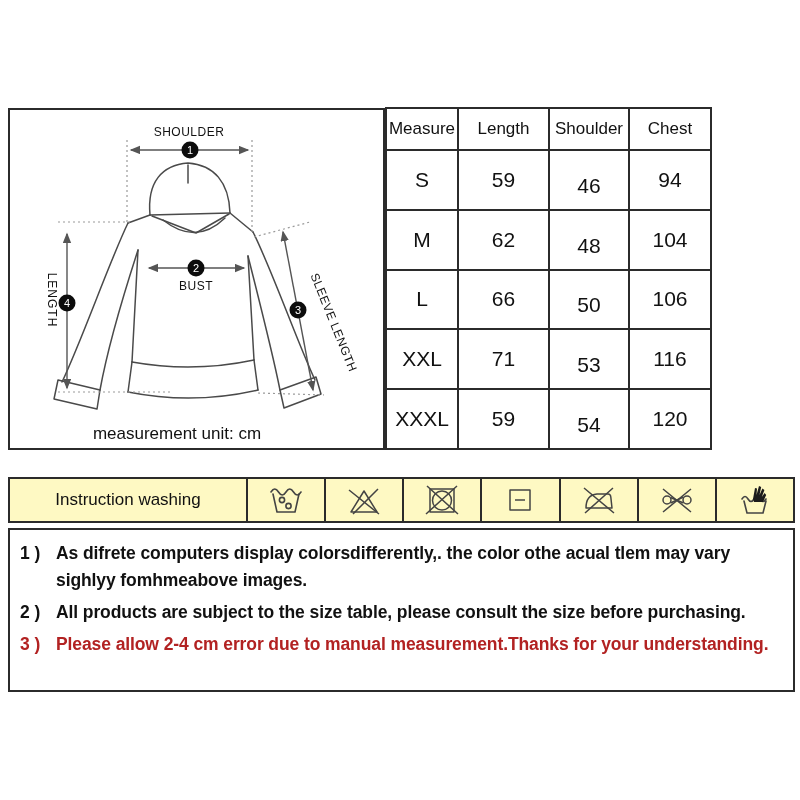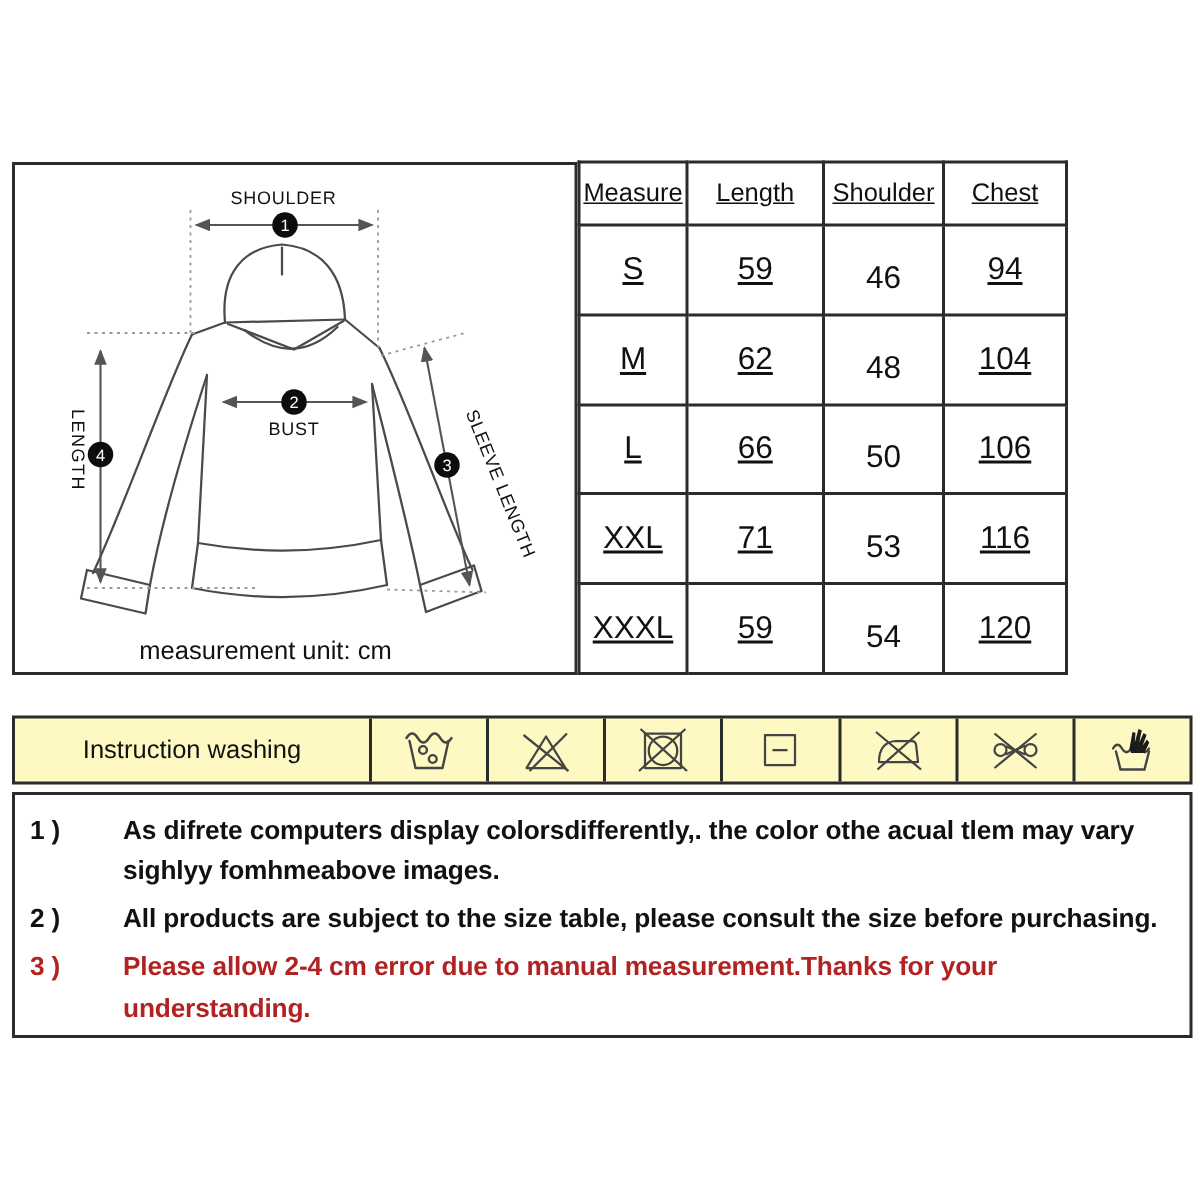--- a/index.html
+++ b/index.html
@@ -4,21 +4,21 @@
 <style>
   html,body{margin:0;padding:0;background:#fff;}
   #stage{position:relative;width:800px;height:800px;background:#ffffff;
          font-family:"Liberation Sans", sans-serif;color:#111;overflow:hidden;}
 
   
   .diagram-panel{position:absolute;left:8px;top:108px;width:377px;height:342px;
                  border:2px solid #2b2b2b;box-sizing:border-box;background:#fff;}
 
   
-  .size-table-wrap{position:absolute;left:385px;top:107px;width:325px;height:343px;text-decoration:underline;}
+  .size-table-wrap{position:absolute;left:385px;top:107px;width:325px;height:343px;}
   table.size-table{border-collapse:collapse;table-layout:fixed;width:325px;height:343px;
                    background:#fff;}
   table.size-table th, table.size-table td{
       border:2px solid #2b2b2b;text-align:center;vertical-align:middle;padding:0;}
   table.size-table th{font-size:17px;font-weight:400;height:40px;}
   table.size-table td{font-size:21px;height:50px;}
   table.size-table td.low span{display:inline-block;transform:translateY(6px);}
   col.c0{width:72px}col.c1{width:91px}col.c2{width:80px}col.c3{width:82px}
 
   
@@ -32,21 +32,21 @@
   .wash-cell svg{display:block;}
 
   
   .note-box{position:absolute;left:8px;top:528px;width:787px;height:164px;
             border:2px solid #2b2b2b;box-sizing:border-box;background:#fff;
             padding:10px 12px 0 10px;}
   .note-title{font-size:17px;margin:2px 0 10px 2px;}
   .note-item{display:flex;font-size:17.5px;font-weight:600;line-height:1.55;
              letter-spacing:-0.1px;margin-bottom:5px;}
   .note-item .marker{flex:0 0 36px;white-space:nowrap;}
-  .note-item .ntext{flex:1 1 auto;margin-left:26px;}
+  .note-item .ntext{flex:1 1 auto;}
   .note-item.red{color:#b22222;}
 
   svg text{font-family:"Liberation Sans", sans-serif;}
 </style>
 </head>
 <body>
 
 <div id="stage">
 
   <div class="diagram-panel">

